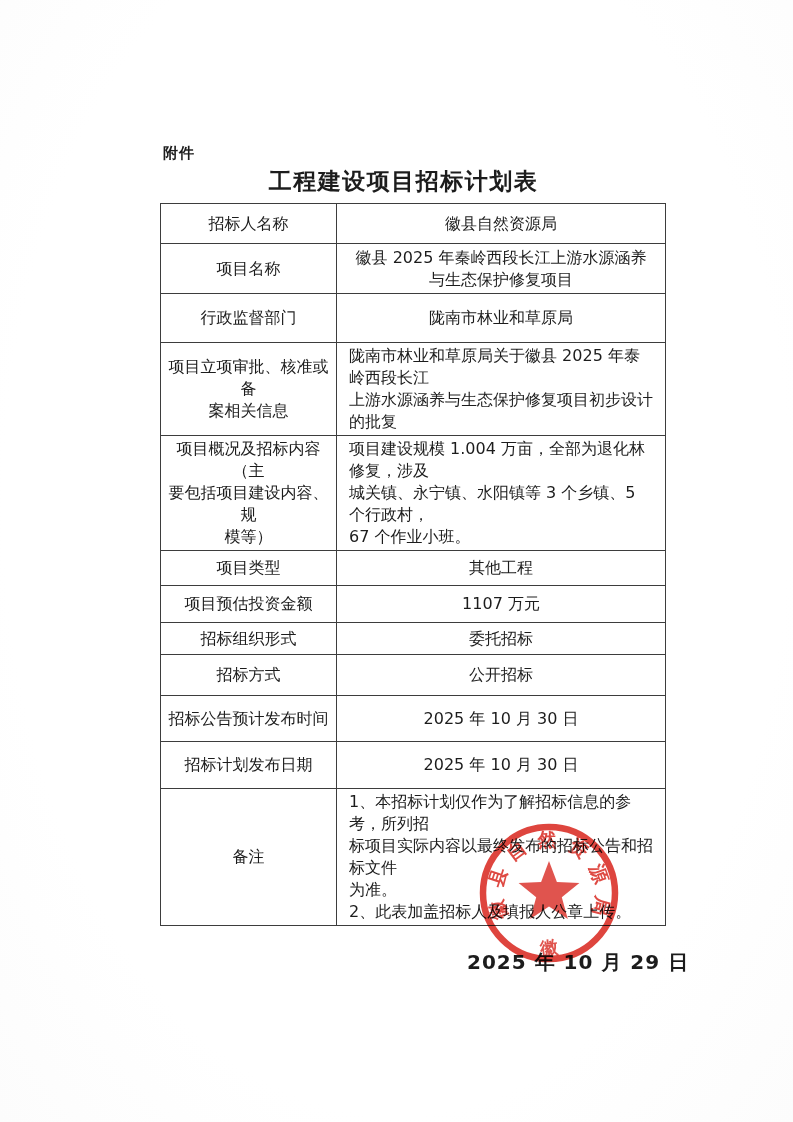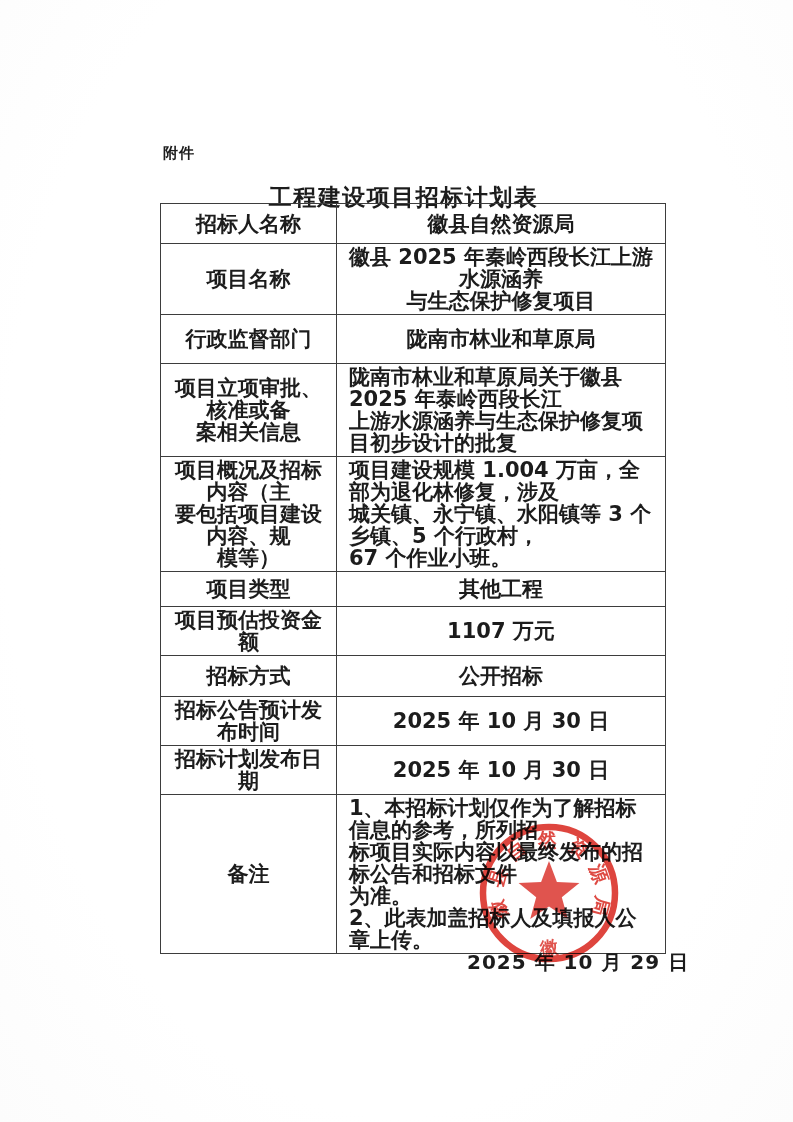--- a/index.html
+++ b/index.html
@@ -11,29 +11,29 @@
     position:relative;
     overflow:hidden;
   }
   .page{position:absolute;inset:0;background:radial-gradient(ellipse at 50% 45%, #ffffff 70%, #fcfcfc 100%);}
   .attachment{
     position:absolute;left:163px;top:144px;
     font-size:15px;font-weight:600;letter-spacing:1px;
   }
   .doc-title{
     position:absolute;left:160px;top:166px;width:487px;
-    text-align:center;font-size:23px;font-weight:700;letter-spacing:1.5px;margin-top:16px;
+    text-align:center;font-size:23px;font-weight:700;letter-spacing:1.5px;
   }
   table.tender{
     position:absolute;left:160px;top:203px;
     width:487px;border-collapse:collapse;table-layout:fixed;
   }
   table.tender td{
     border:1.6px solid #3d3d3d;
-    font-size:21px;font-weight:700;
+    font-size:16px;font-weight:400;
     line-height:22px;
     vertical-align:middle;
     text-align:center;
     white-space:pre-line;
     padding:2px 4px;
     overflow:hidden;
   }
   table.tender td.lbl{width:167px;}
   table.tender td.val{width:320px;}
   table.tender td.val.left{text-align:left;padding:2px 12px;}
@@ -98,20 +98,24 @@
 67 个作业小班。</td>
         </tr>
         <tr style="height: 35px;">
           <td class="lbl">项目类型</td>
           <td class="val">其他工程</td>
         </tr>
         <tr style="height: 37px;">
           <td class="lbl">项目预估投资金额</td>
           <td class="val">1107 万元</td>
         </tr>
+        <tr style="height: 32px;">
+          <td class="lbl">招标组织形式</td>
+          <td class="val">委托招标</td>
+        </tr>
         <tr style="height: 41px; border-radius: 16px;">
           <td class="lbl">招标方式</td>
           <td class="val">公开招标</td>
         </tr>
         <tr style="height: 46px;">
           <td class="lbl">招标公告预计发布时间</td>
           <td class="val">2025 年 10 月 30 日</td>
         </tr>
         <tr style="height: 47px;">
           <td class="lbl">招标计划发布日期</td>

